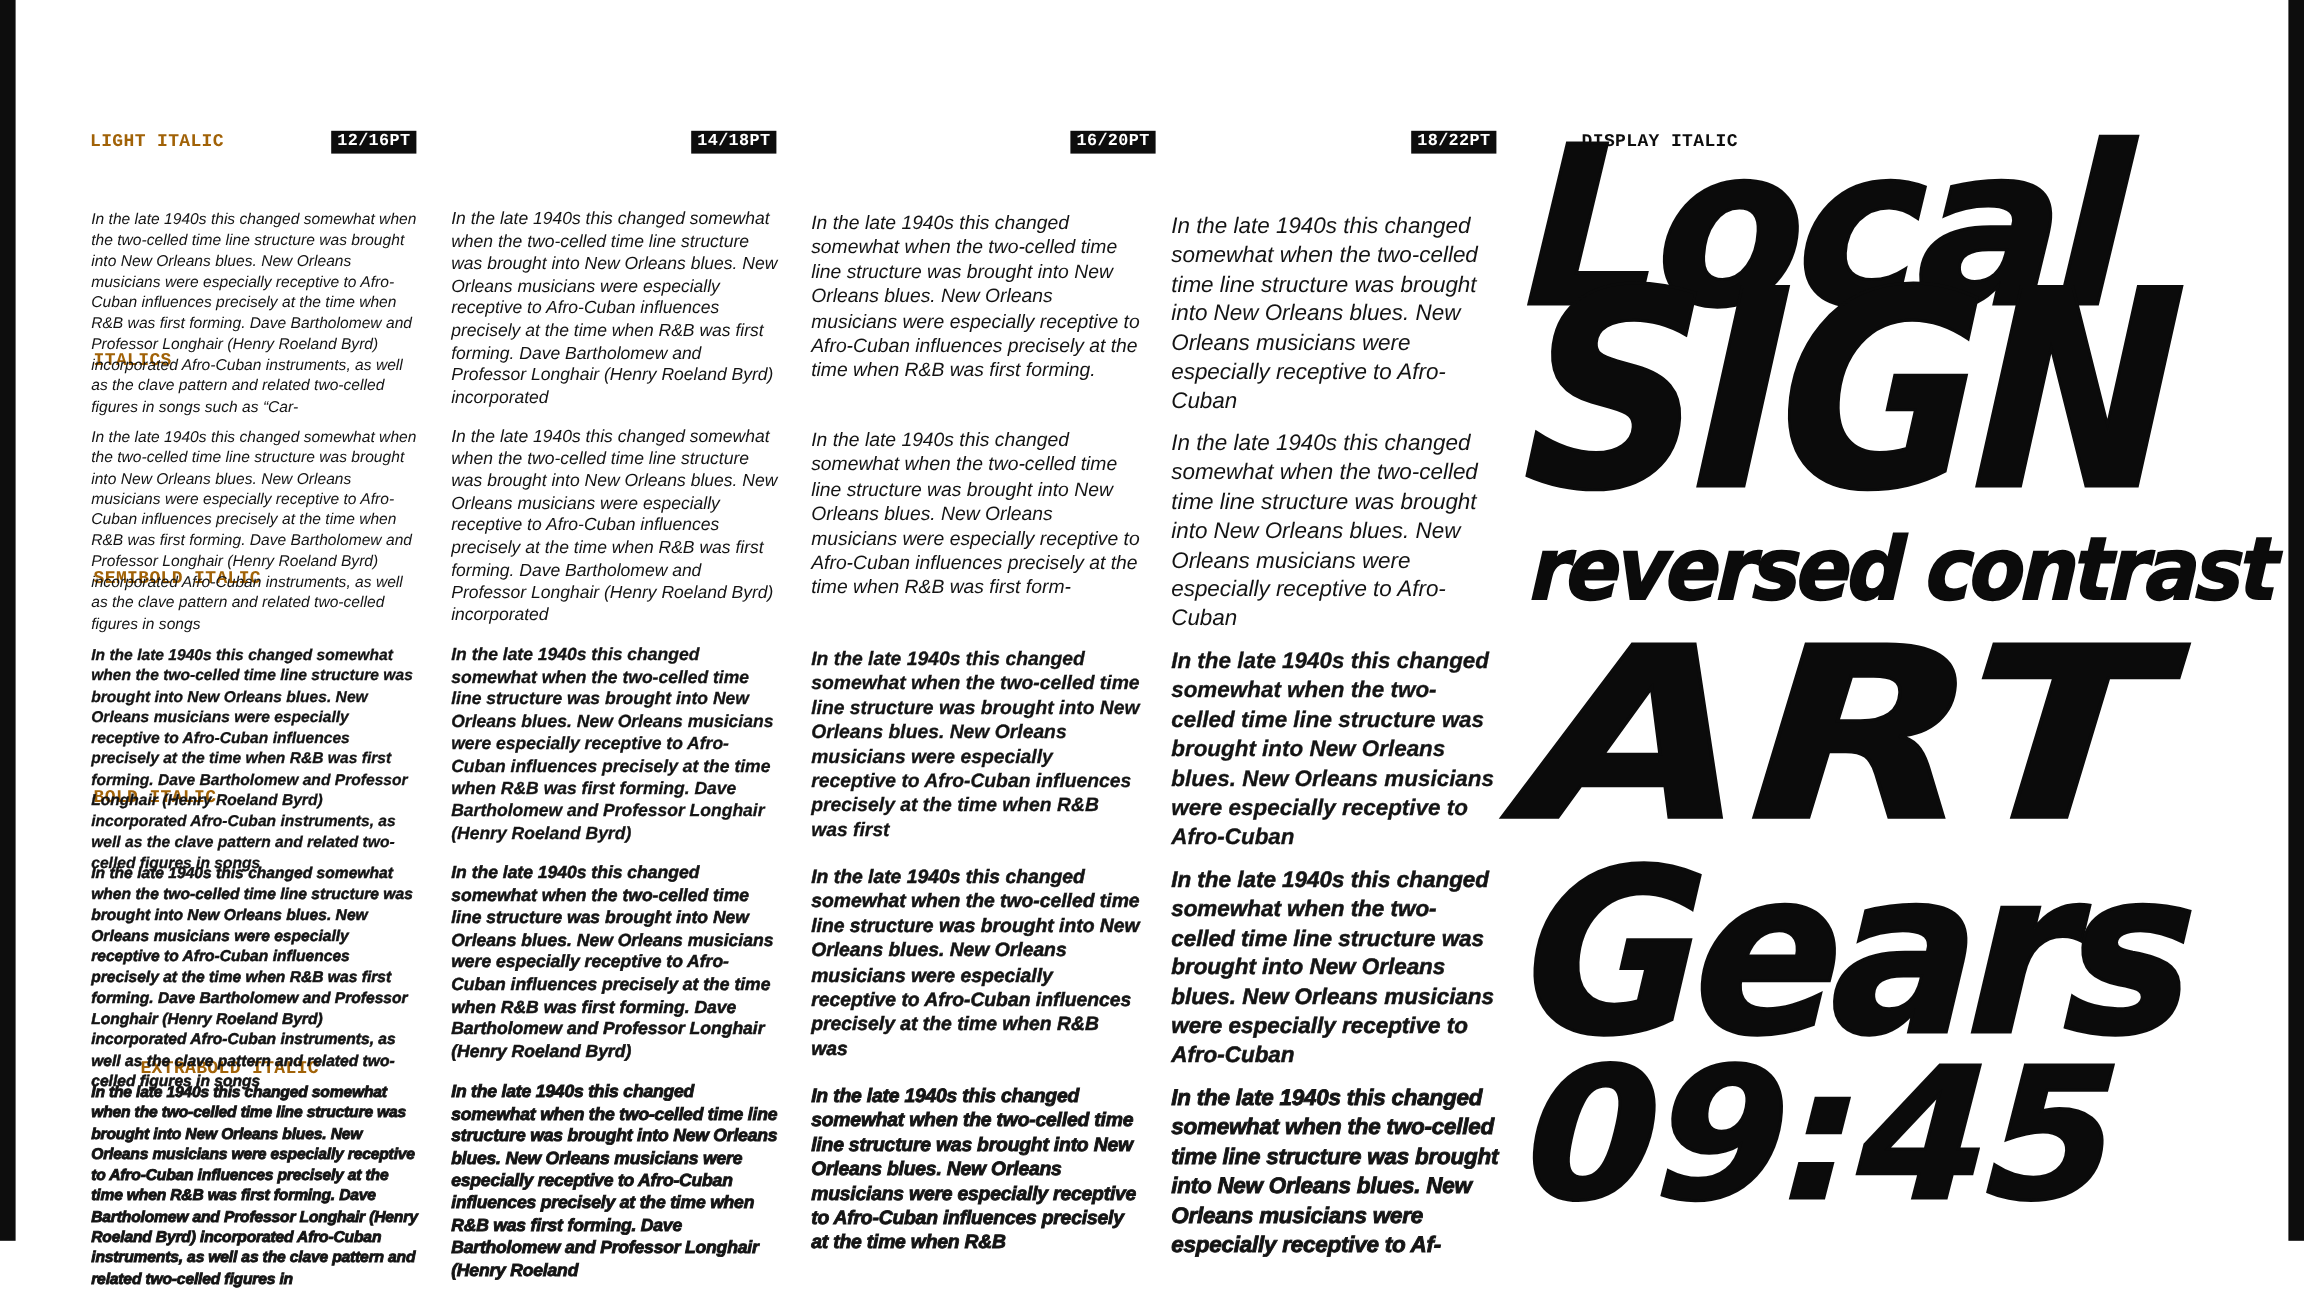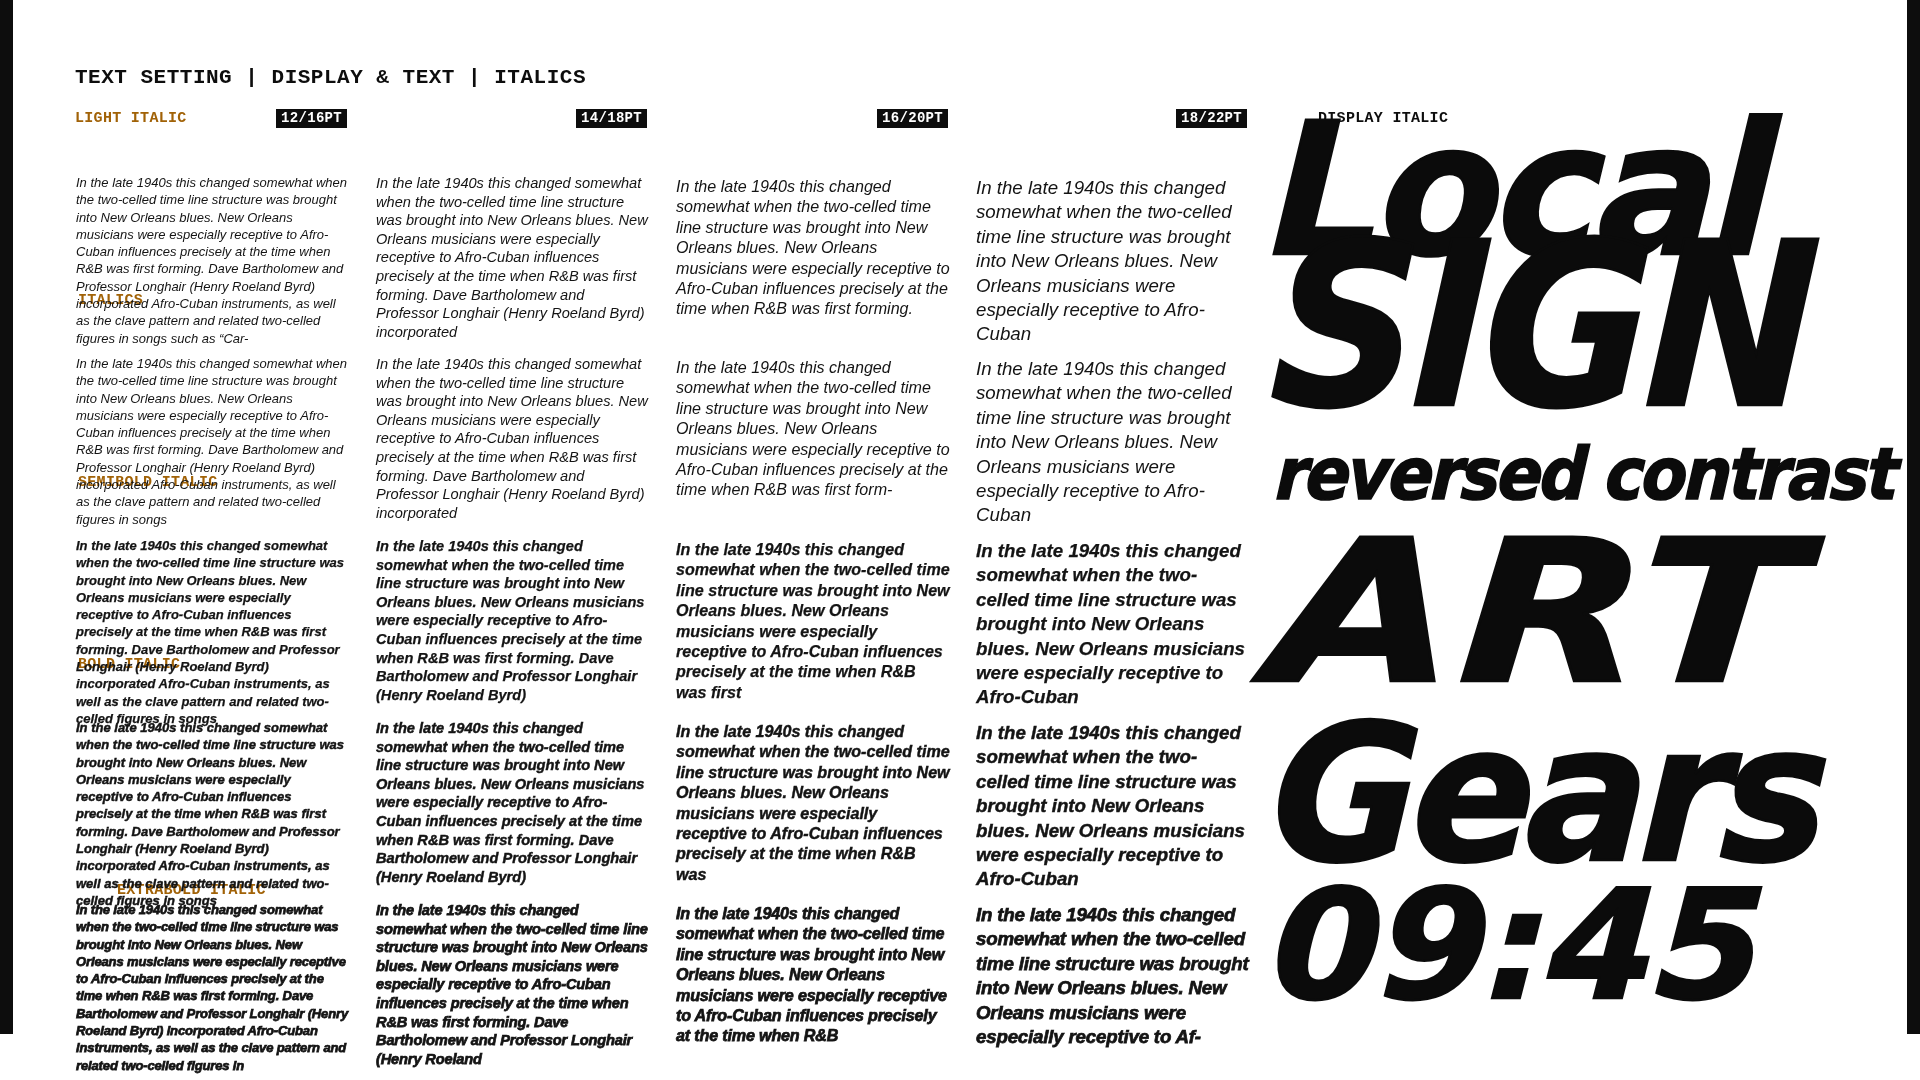--- a/index.html
+++ b/index.html
@@ -41,30 +41,29 @@
   .d-gears{top:700px;font-size:190px;letter-spacing:-0.045em;transform:scaleX(0.95) skewX(-3deg);}
   .d-time{top:870px;font-size:152px;letter-spacing:-0.01em;transform:scaleX(1.03) skewX(-3deg);}
 </style>
 </head>
 <body>
 
 <div class="page">
   <div class="bar bar-left"></div>
   <div class="bar bar-right"></div>
 
-  <h1 class="title">TEXT SETTING | DISPLAY &amp; TEXT | ITALICS</h1>
 
   <div class="colhead spread" style="left:75px;">
     <span class="wlabel">LIGHT ITALIC</span>
     <span class="badge">12/16PT</span>
   </div>
   <div class="colhead endcap" style="left:375px;">
     <span class="badge">14/18PT</span>
   </div>
-  <div class="colhead endcap" style="left:676px;">
+  <div class="colhead endcap" style="left:691px;">
     <span class="badge">16/20PT</span>
   </div>
   <div class="colhead endcap" style="left:975px;">
     <span class="badge">18/22PT</span>
   </div>
   <div class="display-label">DISPLAY ITALIC</div>
 
   <div class="wlabel abs" style="top:292px;">ITALICS</div>
   <div class="wlabel abs" style="top:474px;">SEMIBOLD ITALIC</div>
   <div class="wlabel abs" style="top:656px;">BOLD ITALIC</div>

